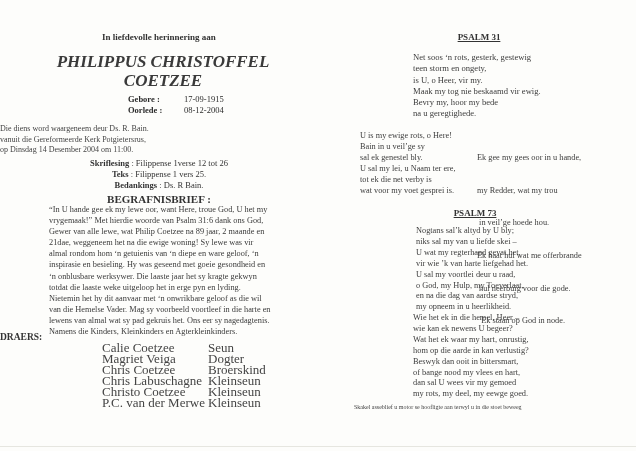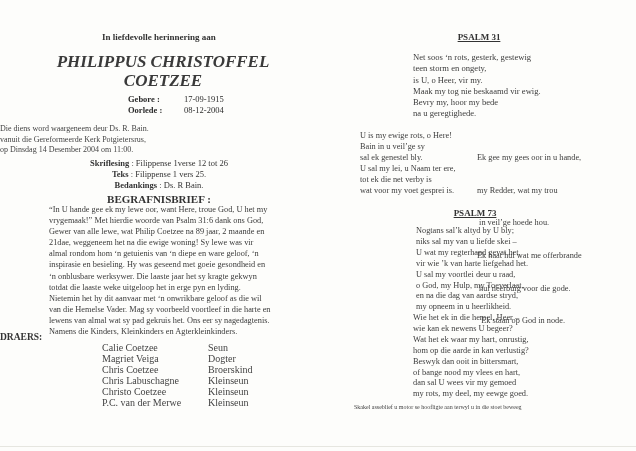--- a/index.html
+++ b/index.html
@@ -109,21 +109,21 @@
       top: 332px;
       left: 0; width: 318px;
       font-size: 9.5px;
       font-weight: bold;
       color: #333;
     }
     .pall-list {
       position: absolute;
       top: 343px;
       left: 102px;
-      font-size: 10px;
+      font-size: 13px;
       line-height: 10.9px;
       color: #444;
     }
     .pall-list .row { display: flex; }
     .pall-list .name { width: 106px; }
 
     .psalm-heading {
       position: absolute;
       left: 0; width: 318px;
       text-align: center;

